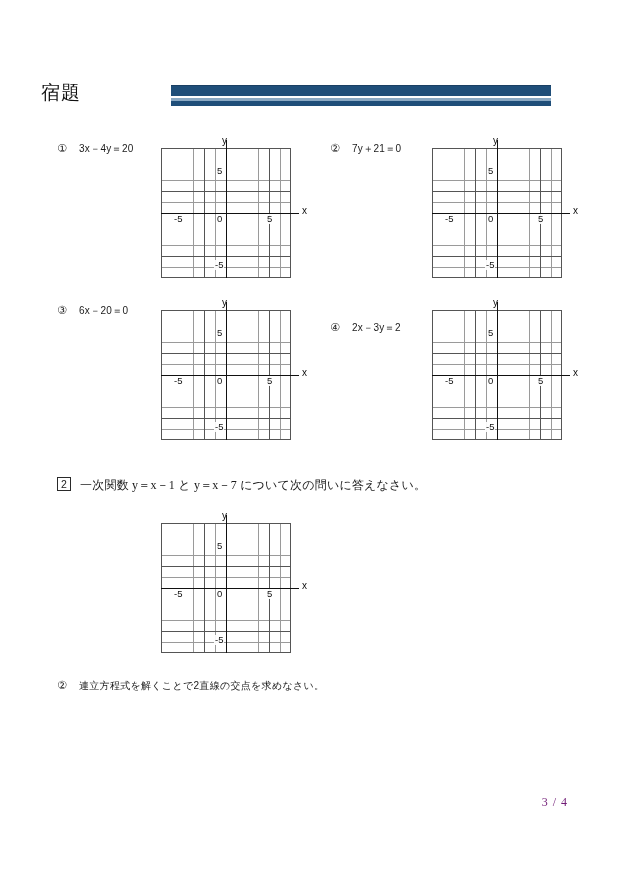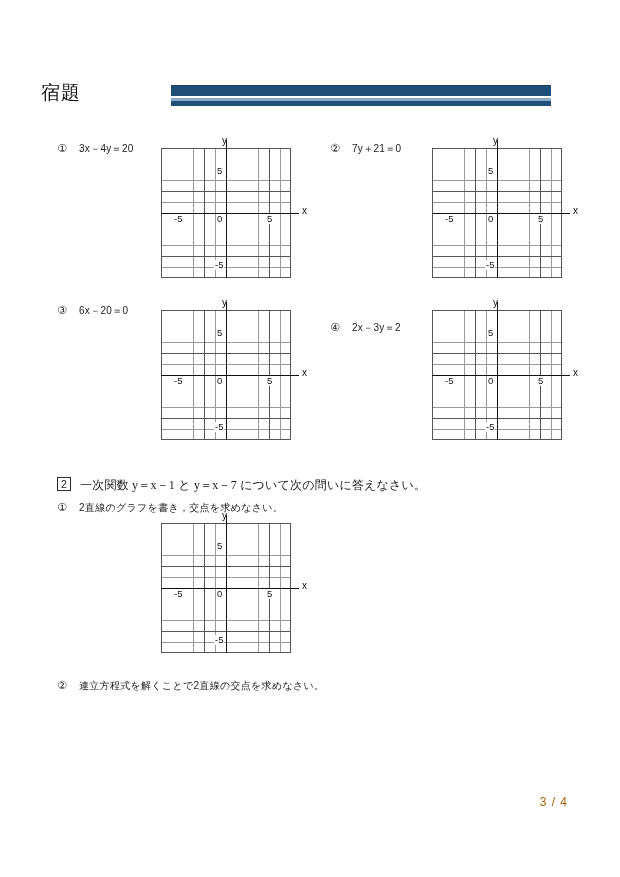--- a/index.html
+++ b/index.html
@@ -188,22 +188,22 @@
   .lbl-y-neg5 { left: 53px;  top: 112px; }
   .lbl-axis-x { left: 140px; top: 58px; font-size: 10px; background: none; }
   .lbl-axis-y { left: 60px;  top: -12px; font-size: 10px; background: none; }
 
   
   .page-num {
     position: absolute;
     right: 52px;
     top: 795px;
     font-size: 12px;
-    font-family: Liberation Sans, sans-serif;
-    color: #a16207;
+    font-family: Liberation Serif, serif;
+    color: #701a75;
     letter-spacing: 1px;
   }
 </style>
 </head>
 <body>
 
 <div class="page">
 
 
   <div class="title-row">
@@ -286,23 +286,20 @@
     <div class="lbl lbl-y-pos5">5</div>
     <div class="lbl lbl-y-neg5">-5</div>
     <div class="lbl lbl-axis-x">x</div>
     <div class="lbl lbl-axis-y">y</div>
   </div>
 
   <div class="prompt" style="left:57px; top:477px;">
     <span class="qnum">2</span><span class="ptext">一次関数 y＝x－1 と y＝x－7 について次の問いに答えなさい。</span>
   </div>
 
-  <div class="subitem" style="left:57px; top:500px;">
-    <span class="circ">①</span><span class="eq">2直線のグラフを書き，交点を求めなさい。</span>
-  </div>
 
   <div class="graph" style="left:161px; top:523px;">
     <div class="grid-box"></div>
     <div class="grid-border"></div>
     <div class="axis-x"></div>
     <div class="axis-y"></div>
     <div class="lbl lbl-x-neg5">-5</div>
     <div class="lbl lbl-origin">0</div>
     <div class="lbl lbl-x-pos5">5</div>
     <div class="lbl lbl-y-pos5">5</div>

